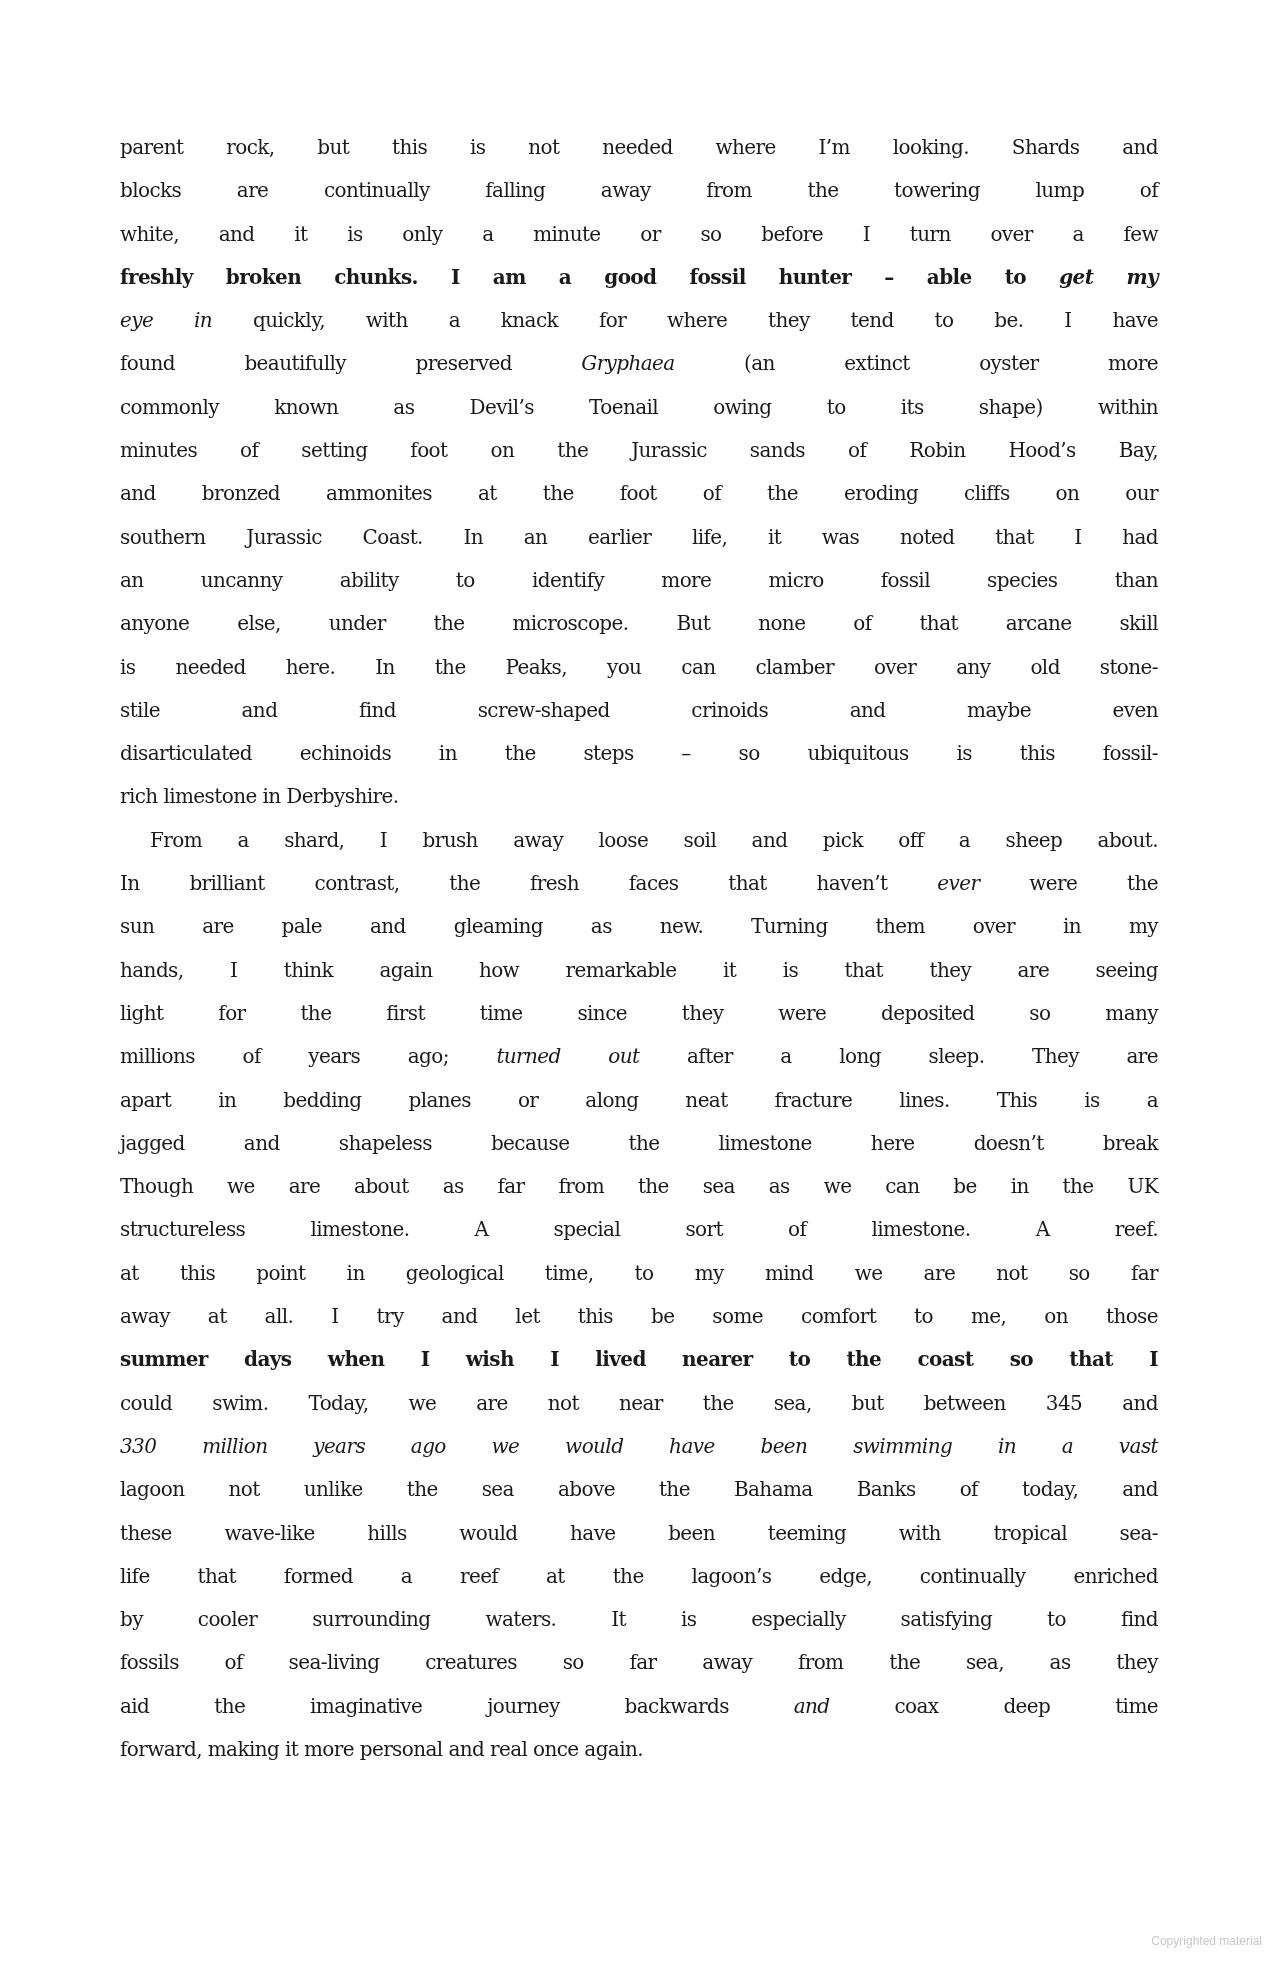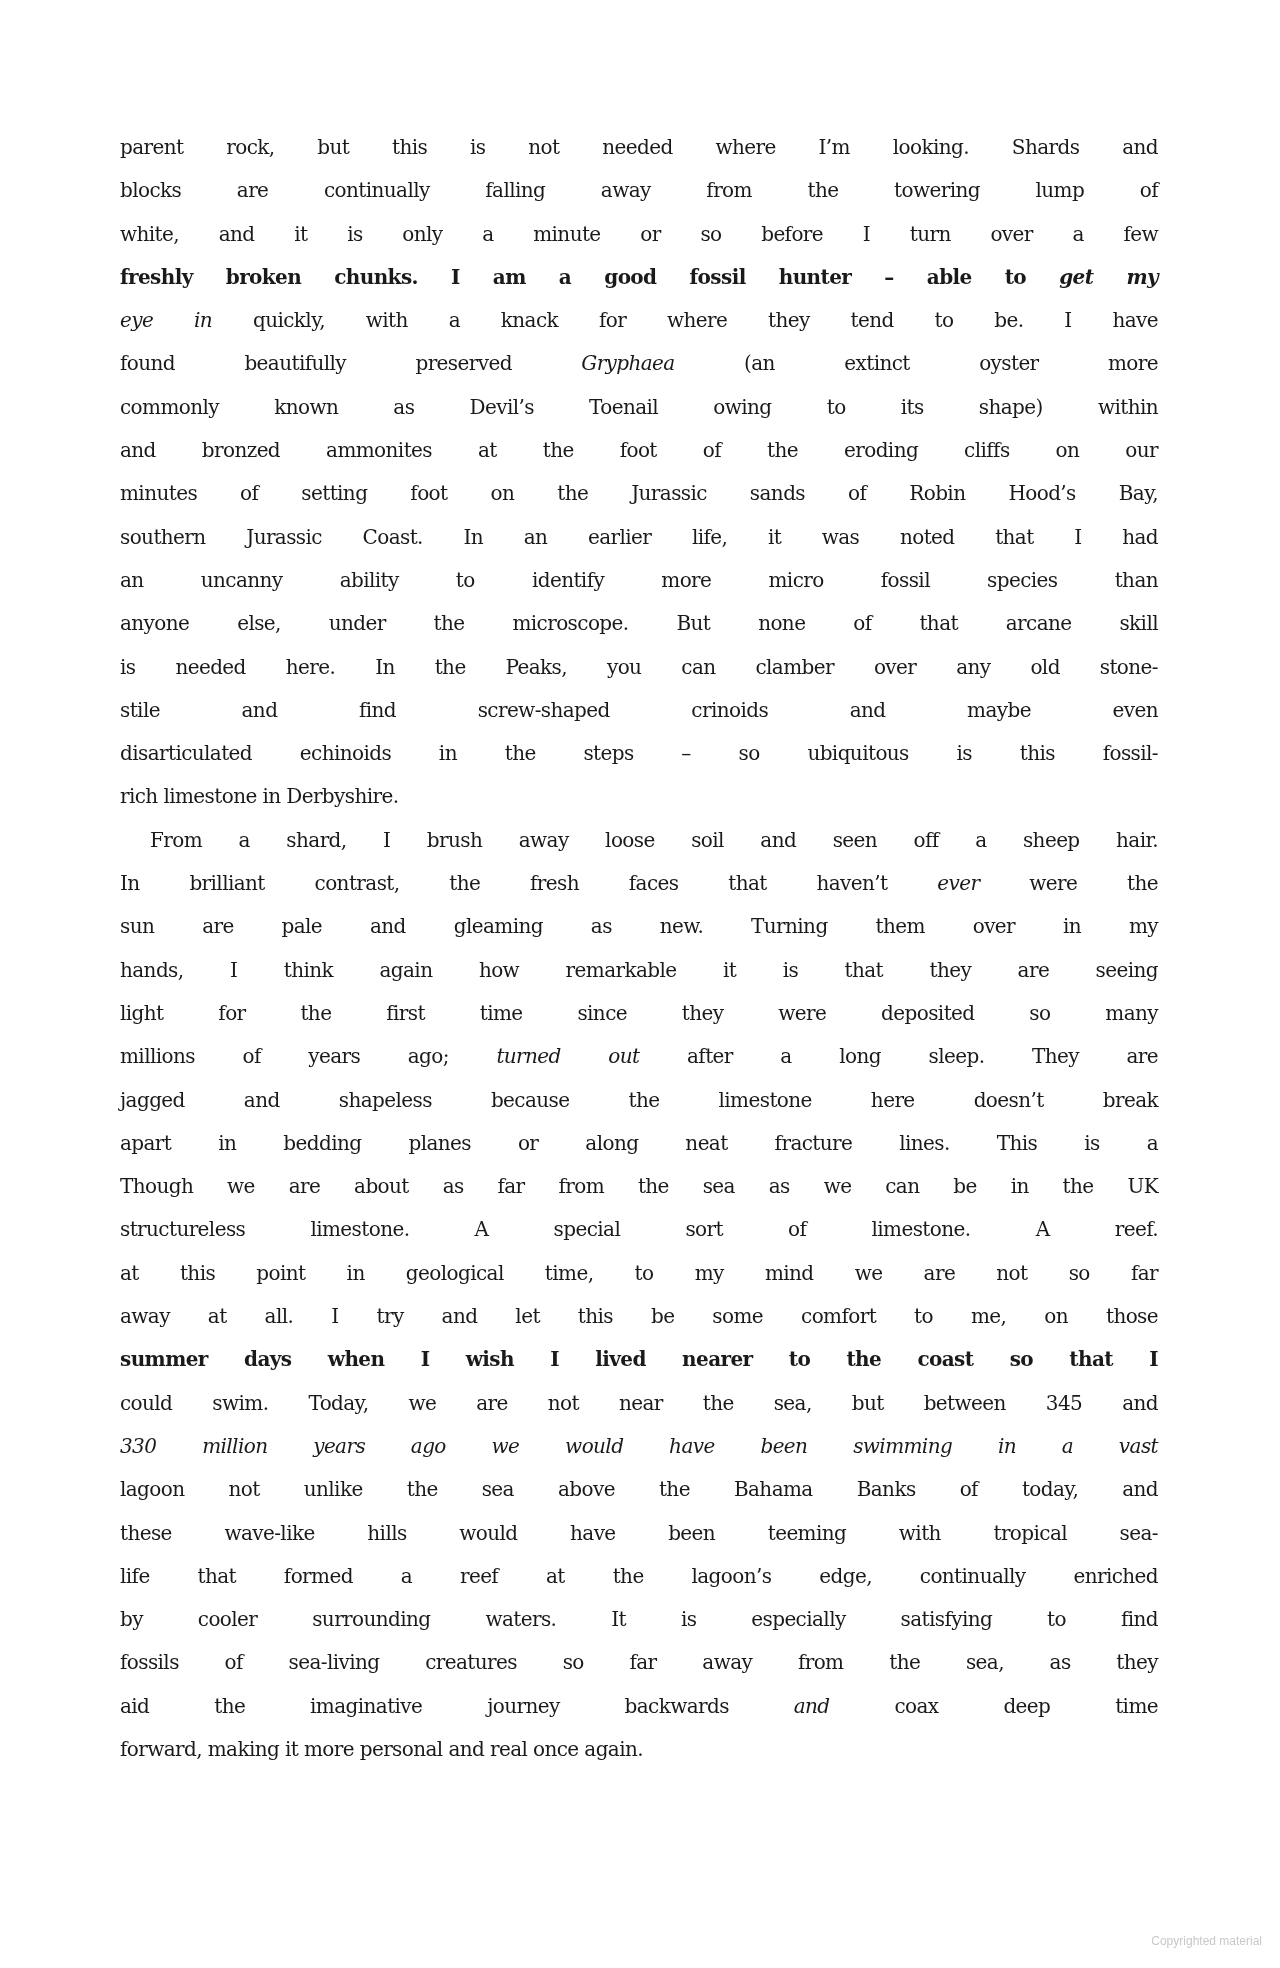--- a/index.html
+++ b/index.html
@@ -55,39 +55,39 @@
 
 <div class="page" id="page-body">
     <div>
       <div class="line" style="word-spacing: 0px;"><span class="seg">parent rock, but this is not needed where I’m looking. Shards and</span></div>
       <div class="line" style="word-spacing: 0px;"><span class="seg">blocks are continually falling away from the towering lump of</span></div>
       <div class="line" style="word-spacing: 0px;"><span class="seg">white, and it is only a minute or so before I turn over a few</span></div>
       <div class="line" style="word-spacing: 0px; font-weight: bold;"><span class="seg">freshly broken chunks. I am a good fossil hunter – able to </span><span class="seg it">get my</span></div>
       <div class="line" style="word-spacing: 0px;"><span class="seg it">eye in</span><span class="seg"> quickly, with a knack for where they tend to be. I have</span></div>
       <div class="line" style="word-spacing: 0px;"><span class="seg">found beautifully preserved </span><span class="seg it">Gryphaea</span><span class="seg"> (an extinct oyster more</span></div>
       <div class="line" style="word-spacing: 0px;"><span class="seg">commonly known as Devil’s Toenail owing to its shape) within</span></div>
+      <div class="line" style="word-spacing: 0px;"><span class="seg">minutes of setting foot on the Jurassic sands of Robin Hood’s Bay,</span></div>
       <div class="line" style="word-spacing: 0px;"><span class="seg">and bronzed ammonites at the foot of the eroding cliffs on our</span></div>
-      <div class="line" style="word-spacing: 0px;"><span class="seg">minutes of setting foot on the Jurassic sands of Robin Hood’s Bay,</span></div>
       <div class="line" style="word-spacing: 0px;"><span class="seg">southern Jurassic Coast. In an earlier life, it was noted that I had</span></div>
       <div class="line" style="word-spacing: 0px;"><span class="seg">an uncanny ability to identify more micro fossil species than</span></div>
       <div class="line" style="word-spacing: 0px;"><span class="seg">anyone else, under the microscope. But none of that arcane skill</span></div>
       <div class="line" style="word-spacing: 0px;"><span class="seg">is needed here. In the Peaks, you can clamber over any old stone-</span></div>
       <div class="line" style="word-spacing: 0px;"><span class="seg">stile and find screw-shaped crinoids and maybe even</span></div>
       <div class="line" style="word-spacing: 0px;"><span class="seg">disarticulated echinoids in the steps – so ubiquitous is this fossil-</span></div>
       <div class="line last"><span class="seg">rich limestone in Derbyshire.</span></div>
     </div>
     <div>
-      <div class="line indent" style="word-spacing: 0px;"><span class="seg">From a shard, I brush away loose soil and seen off a sheep hair.</span></div>
+      <div class="line indent" style="word-spacing: 0px;"><span class="seg">From a shard, I brush away loose soil and pick off a sheep about.</span></div>
       <div class="line" style="word-spacing: -0.0015625px;"><span class="seg">In brilliant contrast, the fresh faces that haven’t </span><span class="seg it">ever</span><span class="seg"> were the</span></div>
       <div class="line" style="word-spacing: 0px;"><span class="seg">sun are pale and gleaming as new. Turning them over in my</span></div>
       <div class="line" style="word-spacing: 0px;"><span class="seg">hands, I think again how remarkable it is that they are seeing</span></div>
       <div class="line" style="word-spacing: 0px;"><span class="seg">light for the first time since they were deposited so many</span></div>
       <div class="line" style="word-spacing: 0.00142045px;"><span class="seg">millions of years ago; </span><span class="seg it">turned out</span><span class="seg"> after a long sleep. They are</span></div>
+      <div class="line" style="word-spacing: 0px;"><span class="seg">apart in bedding planes or along neat fracture lines. This is a</span></div>
       <div class="line" style="word-spacing: 0px;"><span class="seg">jagged and shapeless because the limestone here doesn’t break</span></div>
-      <div class="line" style="word-spacing: 0px;"><span class="seg">apart in bedding planes or along neat fracture lines. This is a</span></div>
       <div class="line" style="word-spacing: 0px;"><span class="seg">Though we are about as far from the sea as we can be in the UK</span></div>
       <div class="line" style="word-spacing: 0px;"><span class="seg">structureless limestone. A special sort of limestone. A reef.</span></div>
       <div class="line" style="word-spacing: 0px;"><span class="seg">at this point in geological time, to my mind we are not so far</span></div>
       <div class="line" style="word-spacing: 0px;"><span class="seg">away at all. I try and let this be some comfort to me, on those</span></div>
       <div class="line" style="word-spacing: 0px; font-weight: bold;"><span class="seg">summer days when I wish I lived nearer to the coast so that I</span></div>
       <div class="line" style="word-spacing: 0px;"><span class="seg">could swim. Today, we are not near the sea, but between 345 and</span></div>
       <div class="line" style="word-spacing: 0px; font-style: italic;"><span class="seg">330 million years ago we would have been swimming in a vast</span></div>
       <div class="line" style="word-spacing: 0px;"><span class="seg">lagoon not unlike the sea above the Bahama Banks of today, and</span></div>
       <div class="line" style="word-spacing: 0px;"><span class="seg">these wave-like hills would have been teeming with tropical sea-</span></div>
       <div class="line" style="word-spacing: 0px;"><span class="seg">life that formed a reef at the lagoon’s edge, continually enriched</span></div>

